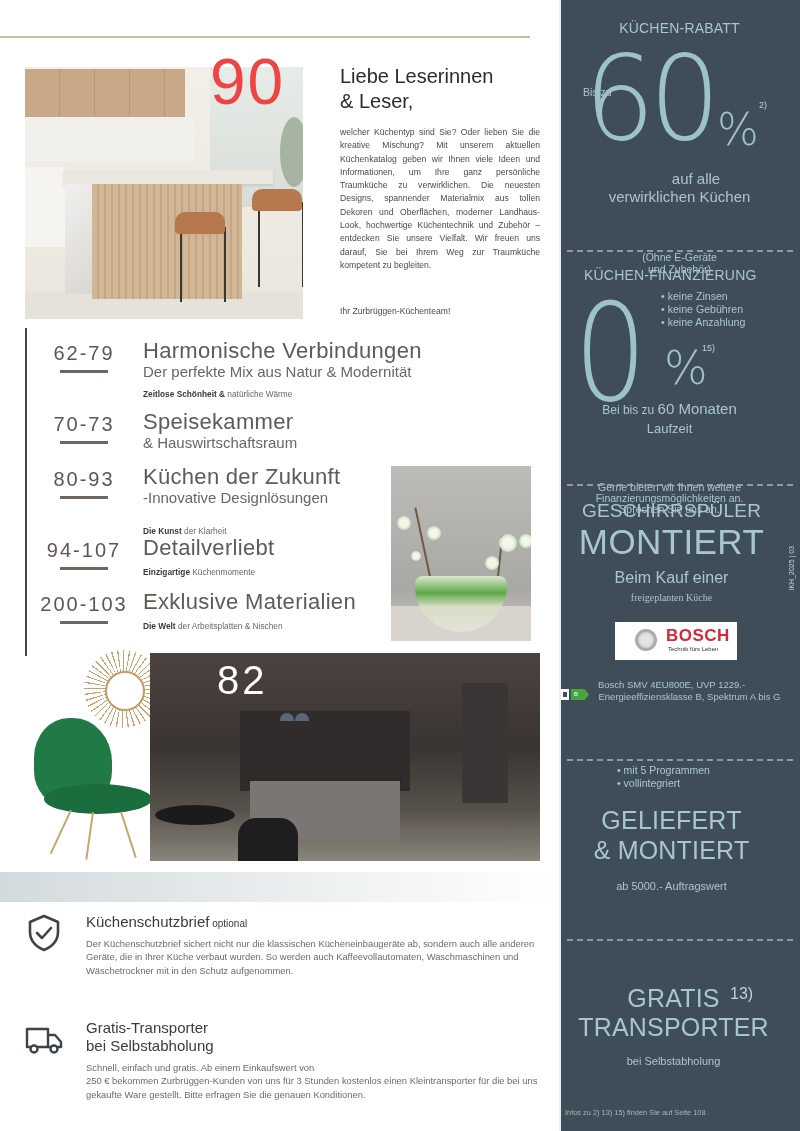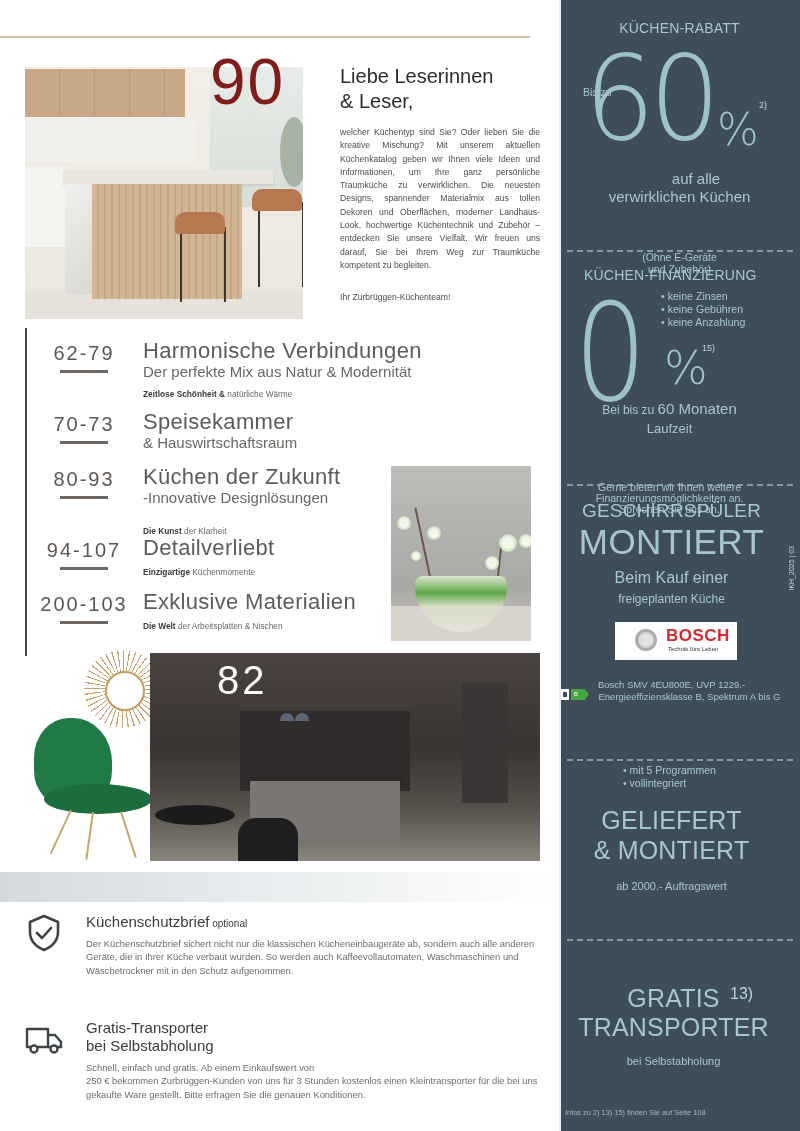--- a/index.html
+++ b/index.html
@@ -18,26 +18,26 @@
     background: linear-gradient(180deg, #e8ece9 0%, #d7ddd6 100%); }
   .hero-photo .plant { position: absolute; left: 255px; top: 50px; width: 28px; height: 70px; border-radius: 50%; background: #9aa894; opacity: .8; }
   .hero-photo .counter-top { position: absolute; left: 38px; top: 103px; width: 210px; height: 14px; background: #eae7e1; box-shadow: 0 2px 2px rgba(0,0,0,.08); }
   .hero-photo .island-marble { position: absolute; left: 40px; top: 117px; width: 27px; height: 110px; background: linear-gradient(135deg, #f1f0ee, #d9d7d3); }
   .hero-photo .island-wood { position: absolute; left: 67px; top: 117px; width: 150px; height: 115px;
     background: repeating-linear-gradient(90deg, #d2b797 0 5px, #c4a685 5px 7px); }
   .hero-photo .lower-cab { position: absolute; left: 0; top: 100px; width: 40px; height: 80px; background: #f5f4f1; }
   .hero-photo .floor { position: absolute; left: 0; top: 225px; width: 278px; height: 27px; background: #e6e1da; }
   .hero-photo .stool { position: absolute; width: 50px; height: 22px; border-radius: 10px 10px 4px 4px; background: #b7774f; }
   .hero-photo .stool-legs { position: absolute; width: 46px; height: 75px; border-left: 2px solid #3a3633; border-right: 2px solid #3a3633; }
-  .hero-num { position: absolute; left: 210px; top: 50px; font-family: "Liberation Sans", sans-serif; font-size: 64px; line-height: 1; color: #7f1d1d; letter-spacing: 2px; }
+  .hero-num { position: absolute; left: 210px; top: 50px; font-family: "Liberation Sans", sans-serif; font-size: 64px; line-height: 1; color: #ef4444; letter-spacing: 2px; }
 
   .letter { position: absolute; left: 340px; top: 64px; width: 200px; }
   .letter h1 { font-family: "Liberation Sans", sans-serif; font-weight: 400; font-size: 20px; line-height: 25px; color: #2c2c2c; }
   .letter p { margin-top: 12px; font-size: 8.6px; line-height: 13.3px; color: #4a4a4a; text-align: justify; font-family: "Liberation Sans", sans-serif; }
-  .letter .sign { margin-top: 20px; font-size: 8.6px; color: #4a4a4a; font-family: "Liberation Sans", sans-serif; }
+  .letter .sign { margin-top: 34px; font-size: 8.6px; color: #4a4a4a; font-family: "Liberation Sans", sans-serif; }
 
   .toc-bar { position: absolute; left: 25px; top: 328px; width: 2px; height: 328px; background: #444; }
   .toc-item { position: absolute; left: 30px; }
   .toc-num { position: absolute; width: 108px; text-align: center; font-family: "Liberation Sans", sans-serif; font-size: 20px; letter-spacing: 2px; color: #5e5650; line-height: 22px; }
   .toc-num-line { position: absolute; top: 28px; left: 30px; width: 48px; height: 3px; background: #6e6660; }
   .toc-title { position: absolute; left: 113px; top: -4px; white-space: nowrap; font-family: "Liberation Sans", sans-serif; font-size: 22px; color: #5e5a56; line-height: 26px; letter-spacing: .3px; }
   .toc-sub { position: absolute; left: 113px; top: 21px; white-space: nowrap; font-family: "Liberation Sans", sans-serif; font-size: 15px; color: #6a6662; line-height: 18px; }
   .toc-tag { position: absolute; left: 113px; white-space: nowrap; font-size: 8.3px; color: #6a6662; font-family: "Liberation Sans", sans-serif; }
   .toc-tag b { font-weight: 700; color: #3c3936; }
 
@@ -270,42 +270,42 @@
   <div class="sb sb-sm" style="top:459px;left:-10px;">Sprechen Sie uns an.</div>
 
   <div class="dash" style="top:484px;"></div>
 
   <div class="sb inkl-1" style="top:500px;left:-8px;">GESCHIRRSPÜLER</div>
   <div class="sb inkl-2" style="top:524px;left:-8px;">MONTIERT</div>
   <div class="side-code">
       <span>IKH_2025 | 03</span>
     </div>
   <div class="sb" style="top:569px;font-size:16px;left:-8px;">Beim Kauf einer</div>
-  <div class="sb" style="top:592px;font-size:12px;left:-8px;">freigeplanten Küche</div>
+  <div class="sb" style="top:592px;font-size:10px;left:-8px;font-family:Liberation Serif, serif;">freigeplanten Küche</div>
   <div class="bosch">
     <div class="logo-ring"></div>
     <div class="brand">BOSCH</div>
     <div class="claim">Technik fürs Leben</div>
   </div>
   <div class="sb sb-xs" style="top:679px;left:-8px;">Bosch SMV 4EU800E, UVP 1229.-</div>
   <div class="energy">
     <div class="sq"></div>
     <div class="arrow">B</div>
   </div>
   <div class="sb sb-xs" style="top:691px;left:10px;">Energieeffiziensklasse B, Spektrum A bis G</div>
-  <div class="sb-sm" style="position:absolute;left:64px;top:720px;line-height:13px;">
+  <div class="sb-sm" style="position:absolute;left:58px;top:720px;line-height:13px;">
     <div>• mit 5 Programmen</div>
     <div>• vollintegriert</div>
   </div>
 
   <div class="dash" style="top:759px;"></div>
 
   <div class="sb gm" style="top:805px;left:-8px;">GELIEFERT</div>
   <div class="sb gm" style="top:835px;left:-8px;">&amp; MONTIERT</div>
-  <div class="sb" style="top:880px;font-size:11px;left:-8px;">ab 2000.- Auftragswert</div>
+  <div class="sb" style="top:880px;font-size:11px;left:-8px;">ab 5000.- Auftragswert</div>
 
   <div class="dash" style="top:939px;"></div>
 
   <div class="sb gm" style="top:983px;left:-6px;">GRATIS</div>
   <div class="sup" style="left:171px;top:985px;font-size:16px;">13)</div>
   <div class="sb gm" style="top:1012px;left:-6px;">TRANSPORTER</div>
   <div class="sb" style="top:1055px;font-size:11px;left:-6px;">bei Selbstabholung</div>
 
   <div class="footnote">Infos zu 2) 13) 15)  finden Sie auf Seite 108</div>
 </aside>

